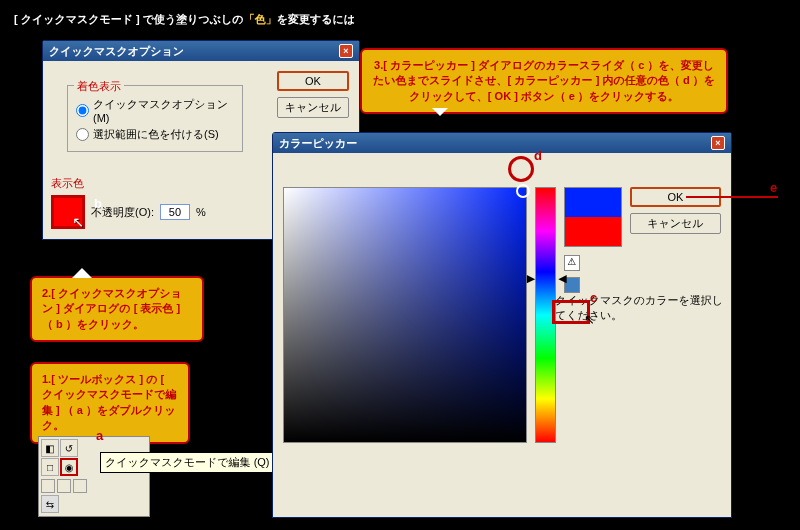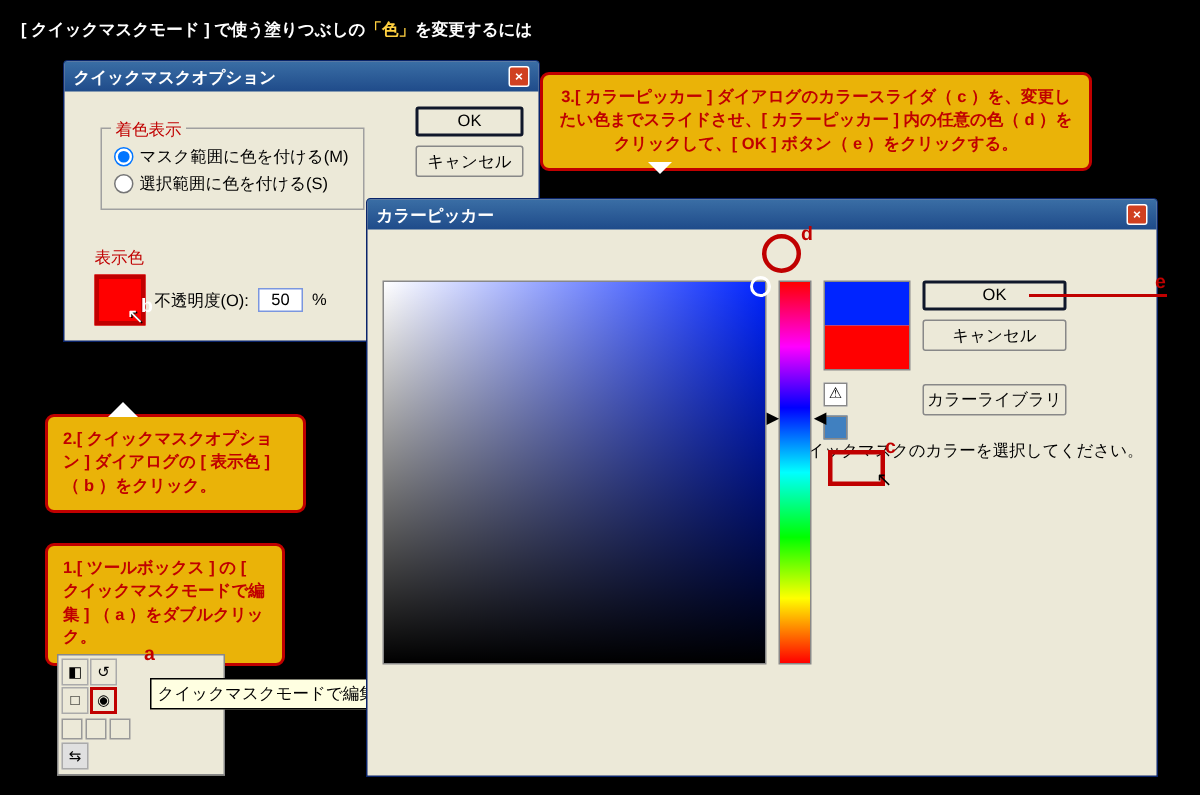--- a/index.html
+++ b/index.html
@@ -7,46 +7,46 @@
 .title{color:#fff;font-weight:bold;font-size:14px;padding:10px 14px}
 .title .hl{color:#ffd040}
 .dlg{position:absolute;background:#ece9d8;border:1px solid #0a246a;border-radius:3px 3px 0 0}
 .tbar{background:linear-gradient(#3a6ea5,#1f4b8a);color:#fff;padding:3px 6px;display:flex;justify-content:space-between;align-items:center;font-weight:bold;height:20px}
 .tbar .x{width:14px;height:14px;background:#d04020;border:1px solid #fff;display:flex;align-items:center;justify-content:center;color:#fff;font-size:9px;border-radius:2px}
 .fset{border:1px solid #a0a0a0;margin:24px;padding:8px 8px 6px;position:relative}
 .fset .lg{position:absolute;top:-7px;left:6px;background:#ece9d8;padding:0 3px;color:#c00000}
 .radio-row{display:flex;align-items:center;gap:4px;margin:3px 0}
 .radio-row input{margin:0}
 .btn{background:#ece9d8;border:1px solid #888;border-radius:2px;padding:2px 0;text-align:center;min-width:72px;display:inline-block;font-size:11px}
-.btn.def{border:2px solid #0f172a}
+.btn.def{border:2px solid #c2410c}
 .qmask{left:42px;top:40px;width:318px}
 .qmask-body{display:flex}
 .qmask-left{flex:1}
 .qmask-right{padding:10px 10px 0;display:flex;flex-direction:column;gap:6px}
-.disp-color{margin:0 20px 10px}
+.disp-color{margin:0 8px 10px}
 .disp-label{color:#c00000;margin-bottom:4px}
 .swatch-row{display:flex;align-items:center;gap:6px}
 .swatch{width:34px;height:34px;background:#f00;border:3px solid #c00000;position:relative}
 .swatch::after{content:"↖";position:absolute;bottom:-4px;right:-2px;color:#fff;font-size:14px;text-shadow:1px 1px #000}
 .opc-in{width:30px;border:1px solid #7a96df;padding:1px 2px;text-align:center}
 .callout{position:absolute;background:#eab308;border:2px solid #c00000;border-radius:6px;padding:8px 10px;font-size:11px;line-height:1.4}
 .callout .num{color:#c00000;font-weight:bold}
 .co2{left:30px;top:276px;width:174px}
 .co1{left:30px;top:362px;width:160px}
 .co3{left:360px;top:48px;width:368px;text-align:center}
 .co3::after{content:"";position:absolute;bottom:-12px;left:70px;border:8px solid transparent;border-top-color:#fff}
 .toolbox{position:absolute;left:38px;top:436px;width:112px;background:#ece9d8;border:1px solid #888;padding:2px}
 .tb-row{display:flex;gap:1px;margin-bottom:1px}
 .tb-cell{width:18px;height:18px;border:1px solid #aaa;background:#ece9d8;display:flex;align-items:center;justify-content:center;font-size:10px}
 .tb-cell.act{border:2px solid #c00000}
 .tb-cell.bull{background:#e0e0e0}
 .tb-icons{display:flex;gap:2px;padding:2px 0}
 .tb-icons span{width:14px;height:14px;border:1px solid #999;display:inline-block}
 .tooltip{position:absolute;left:100px;top:452px;background:#ffffe1;border:1px solid #000;padding:2px 4px;font-size:11px;white-space:nowrap}
-.picker{left:244px;top:132px;width:528px;height:386px}
+.picker{left:272px;top:132px;width:460px;height:386px}
 .pbody{padding:10px;display:flex;gap:8px}
 .grad{width:256px;height:256px;border:1px solid #888;background:linear-gradient(to bottom,rgba(0,0,0,0) 0%,#000 100%),linear-gradient(to right,#fff 0%,#0024ff 100%);position:relative}
 .grad-cursor{position:absolute;width:14px;height:14px;border:2px solid #fff;border-radius:50%;top:-4px;right:-4px}
 .d-ring{position:absolute;width:26px;height:26px;border:3px solid #c00000;border-radius:50%;left:508px;top:156px;z-index:3}
 .hue{width:22px;height:256px;border:1px solid #888;background:linear-gradient(to bottom,#f00 0%,#f0f 17%,#00f 33%,#0ff 50%,#0f0 67%,#ff0 83%,#f00 100%);position:relative}
 .hue-arrow{position:absolute;top:84px;left:-9px;width:40px;display:flex;justify-content:space-between;font-size:10px}
 .c-box{position:absolute;left:552px;top:300px;width:38px;height:24px;border:3px solid #c00000;z-index:4}
 .c-cursor{position:absolute;left:584px;top:312px;font-size:13px;color:#000;z-index:5}
 .pcol{display:flex;flex-direction:column;gap:4px}
 .preview{width:58px;height:60px;border:1px solid #888;display:flex;flex-direction:column}
@@ -77,21 +77,21 @@
   <div class="tbar">
     <span>クイックマスクオプション</span>
     <span class="x">×</span>
   </div>
   <div class="qmask-body">
     <div class="qmask-left">
       <div class="fset">
         <span class="lg">着色表示</span>
         <label class="radio-row">
           <input type="radio" checked="" style="">
-          <span>マスク範囲に色を付ける(M)</span>
+          <span>クイックマスクオプション(M)</span>
         </label>
         <label class="radio-row">
           <input type="radio" style="">
           <span>選択範囲に色を付ける(S)</span>
         </label>
       </div>
       <div class="disp-color">
         <div class="disp-label">表示色</div>
         <div class="swatch-row">
           <div class="swatch"></div>
@@ -153,21 +153,20 @@
         <div class="prev-t"></div>
         <div class="prev-b"></div>
       </div>
       <div class="warn">⚠</div>
       <div class="cube"></div>
     </div>
     <div class="pbtns">
       <div class="btn def">OK</div>
       <div class="btn">キャンセル</div>
       <div style="height:10px"></div>
-      <div class="btn">カラーライブラリ</div>
     </div>
   </div>
 
 </div>
 
 <div class="d-ring"></div>
 <div class="c-box"></div>
 <div class="c-cursor">↖</div>
 <div class="e-line"></div>
 <span class="badge b-a">a</span>

